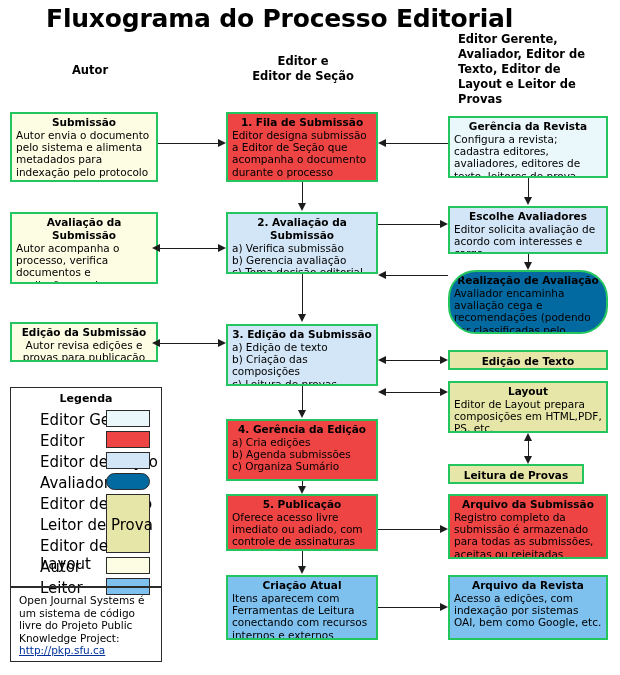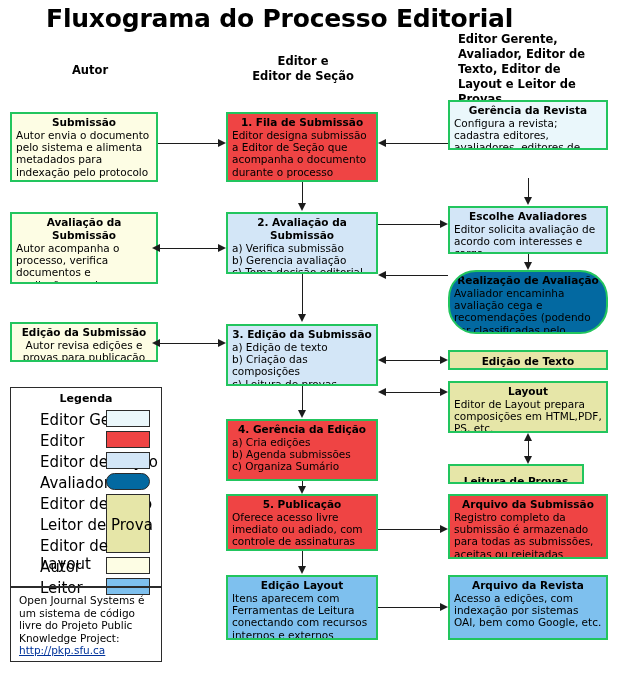--- a/index.html
+++ b/index.html
@@ -121,25 +121,25 @@
 b) Agenda submissões
 c) Organiza Sumário</span>
   </div>
 
   <div class="box c-editor" style="left:226px;top:494px;width:152px;height:57px;">
     <span class="bt">5. Publicação</span>
     <span class="bb">Oferece acesso livre imediato ou adiado, com controle de assinaturas</span>
   </div>
 
   <div class="box c-leitor" style="left:226px;top:575px;width:152px;height:65px;">
-    <span class="bt">Edição Layout</span>
+    <span class="bt">Criação Atual</span>
     <span class="bb">Itens aparecem com Ferramentas de Leitura conectando com recursos internos e externos</span>
   </div>
 
-  <div class="box c-editorgerente" style="left:448px;top:100px;width:160px;height:50px;">
+  <div class="box c-editorgerente" style="left:448px;top:116px;width:160px;height:62px;">
     <span class="bt">Gerência da Revista</span>
     <span class="bb">Configura a revista; cadastra editores, avaliadores, editores de texto, leitores de prova</span>
   </div>
 
   <div class="box c-secao" style="left:448px;top:206px;width:160px;height:48px;">
     <span class="bt">Escolhe Avaliadores</span>
     <span class="bb">Editor solicita avaliação de acordo com interesses e carga</span>
   </div>
 
   <div class="box c-avaliador" style="left:448px;top:270px;width:160px;height:64px;">
@@ -149,21 +149,21 @@
 
   <div class="box c-texto center" style="left:448px;top:350px;width:160px;height:20px;padding-top:3px;">
     <span class="bt">Edição de Texto</span>
   </div>
 
   <div class="box c-texto" style="left:448px;top:381px;width:160px;height:52px;">
     <span class="bt">Layout</span>
     <span class="bb">Editor de Layout prepara composições em HTML,PDF, PS, etc.</span>
   </div>
 
-  <div class="box c-texto center" style="left:448px;top:464px;width:136px;height:20px;padding-top:9px;">
+  <div class="box c-texto center" style="left:448px;top:464px;width:136px;height:20px;padding-top:3px;">
     <span class="bt">Leitura de Provas</span>
   </div>
 
   <div class="box c-leitor" style="left:448px;top:575px;width:160px;height:65px;">
     <span class="bt">Arquivo da Revista</span>
     <span class="bb">Acesso a edições, com indexação por sistemas OAI, bem como Google, etc.</span>
   </div>
 
   <div class="box c-editor" style="left:448px;top:494px;width:160px;height:65px;">
     <span class="bt">Arquivo da Submissão</span>

